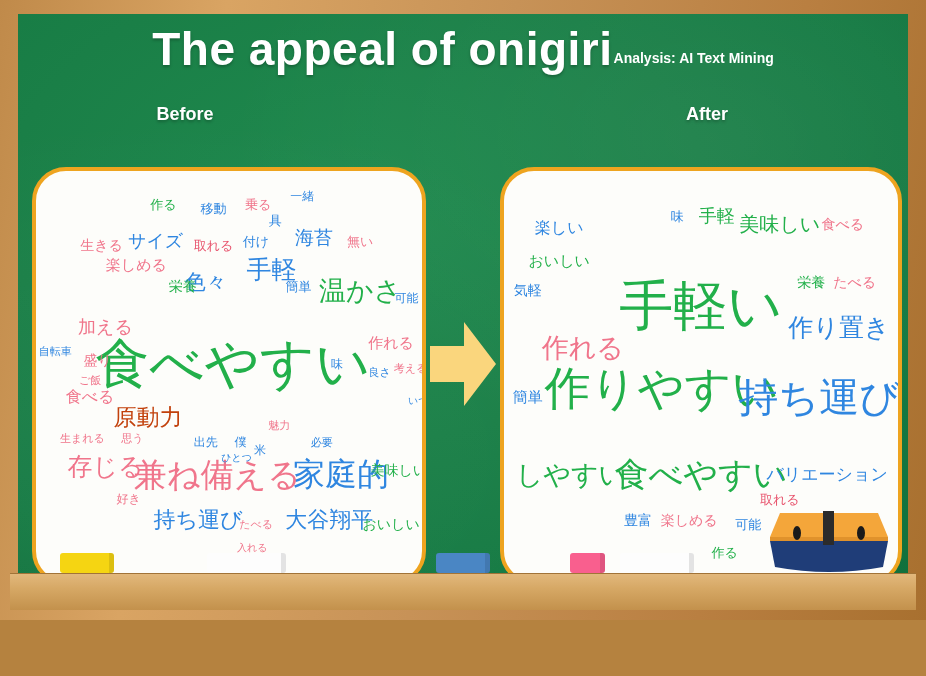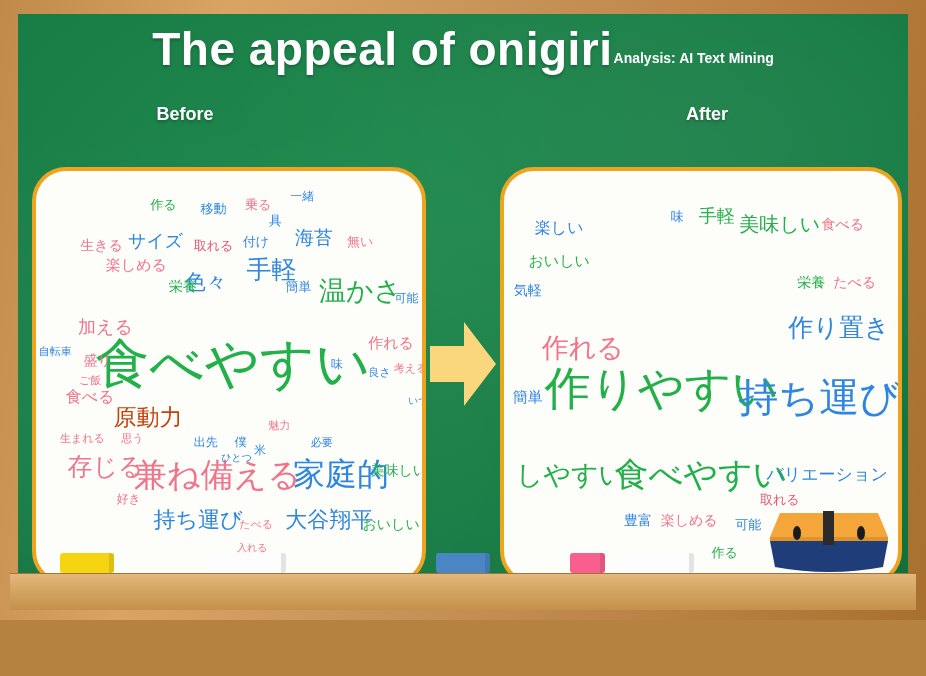--- a/index.html
+++ b/index.html
@@ -146,20 +146,21 @@
       <span class="w" style="left: 62%; top: 12%; font-size: 13px; color: rgb(47, 134, 224);">具</span>
       <span class="w" style="left: 84%; top: 17%; font-size: 13px; color: rgb(240, 117, 139); font-family: Liberation Serif, serif;">無い</span>
       <span class="w" style="left: 68%; top: 28%; font-size: 13px; color: rgb(47, 134, 224);">簡単</span>
       <span class="w" style="left: 96%; top: 31%; font-size: 12px; color: rgb(47, 134, 224);">可能</span>
       <span class="w" style="left: 89%; top: 49%; font-size: 11px; color: rgb(47, 134, 224);">良さ</span>
       <span class="w" style="left: 97%; top: 48%; font-size: 11px; color: rgb(240, 117, 139);">考える</span>
       <span class="w" style="left: 99%; top: 56%; font-size: 10px; color: rgb(47, 134, 224);">いつ</span>
       <span class="w" style="left: 78%; top: 47%; font-size: 12px; color: rgb(47, 134, 224);">味</span>
     </div>
   <div class="cloud right" id="cloud-after">
+      <span class="w" style="left: 50%; top: 33%; font-size: 54px; color: rgb(34, 176, 74);">手軽い</span>
       <span class="w" style="left: 40%; top: 53%; font-size: 46px; color: rgb(34, 176, 74);">作りやすい</span>
       <span class="w" style="left: 80%; top: 55%; font-size: 40px; color: rgb(47, 134, 224);">持ち運び</span>
       <span class="w" style="left: 50%; top: 74%; font-size: 34px; color: rgb(34, 176, 74);">食べやすい</span>
       <span class="w" style="left: 17%; top: 74%; font-size: 27px; color: rgb(34, 176, 74);">しやすい</span>
       <span class="w" style="left: 20%; top: 43%; font-size: 27px; color: rgb(240, 117, 139);">作れる</span>
       <span class="w" style="left: 85%; top: 38%; font-size: 25px; color: rgb(47, 134, 224);">作り置き</span>
       <span class="w" style="left: 70%; top: 13%; font-size: 20px; color: rgb(34, 176, 74);">美味しい</span>
       <span class="w" style="left: 54%; top: 11%; font-size: 18px; color: rgb(34, 176, 74);">手軽</span>
       <span class="w" style="left: 14%; top: 14%; font-size: 16px; color: rgb(47, 134, 224);">楽しい</span>
       <span class="w" style="left: 14%; top: 22%; font-size: 15px; color: rgb(34, 176, 74);">おいしい</span>

